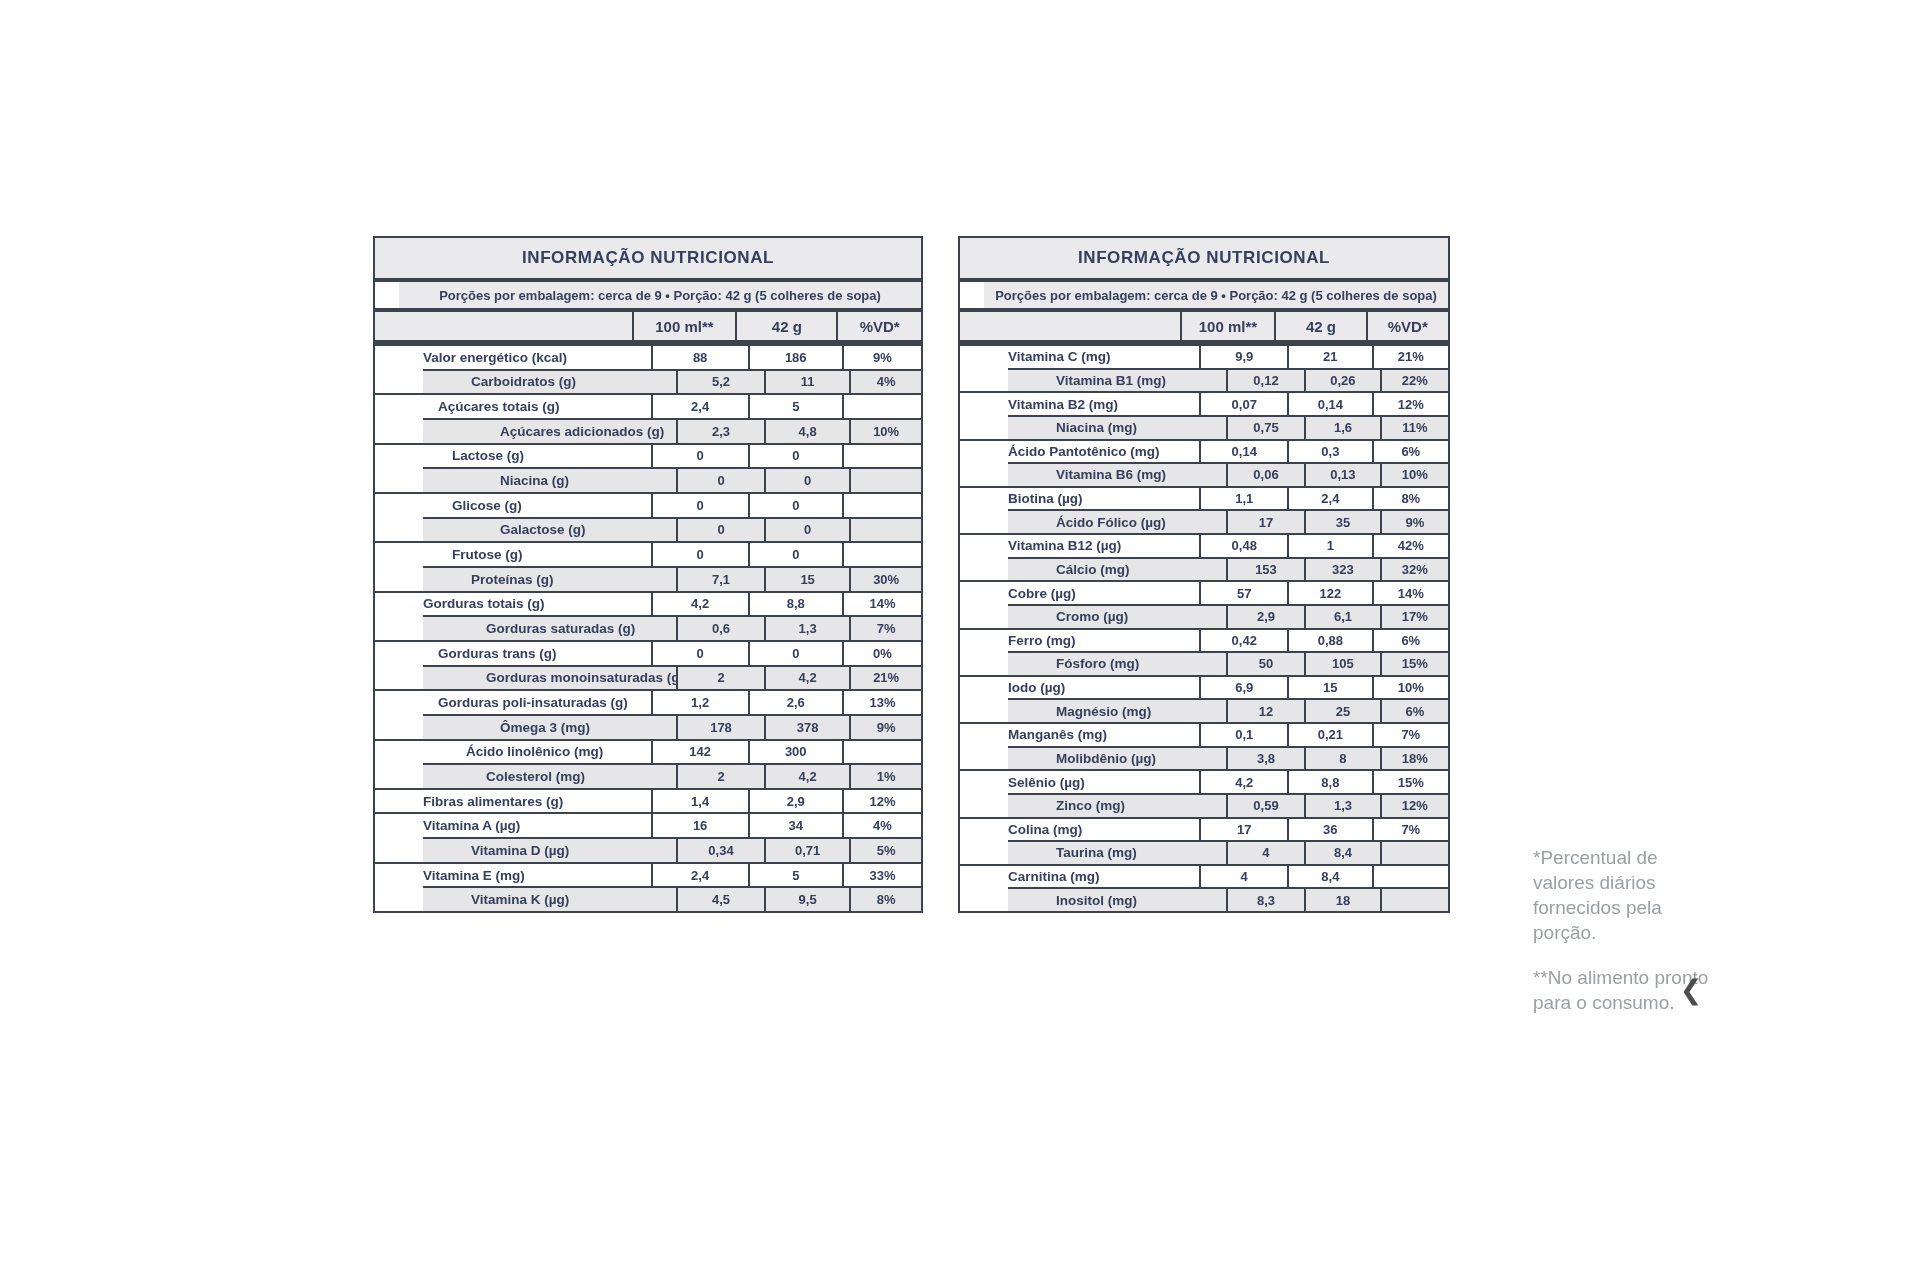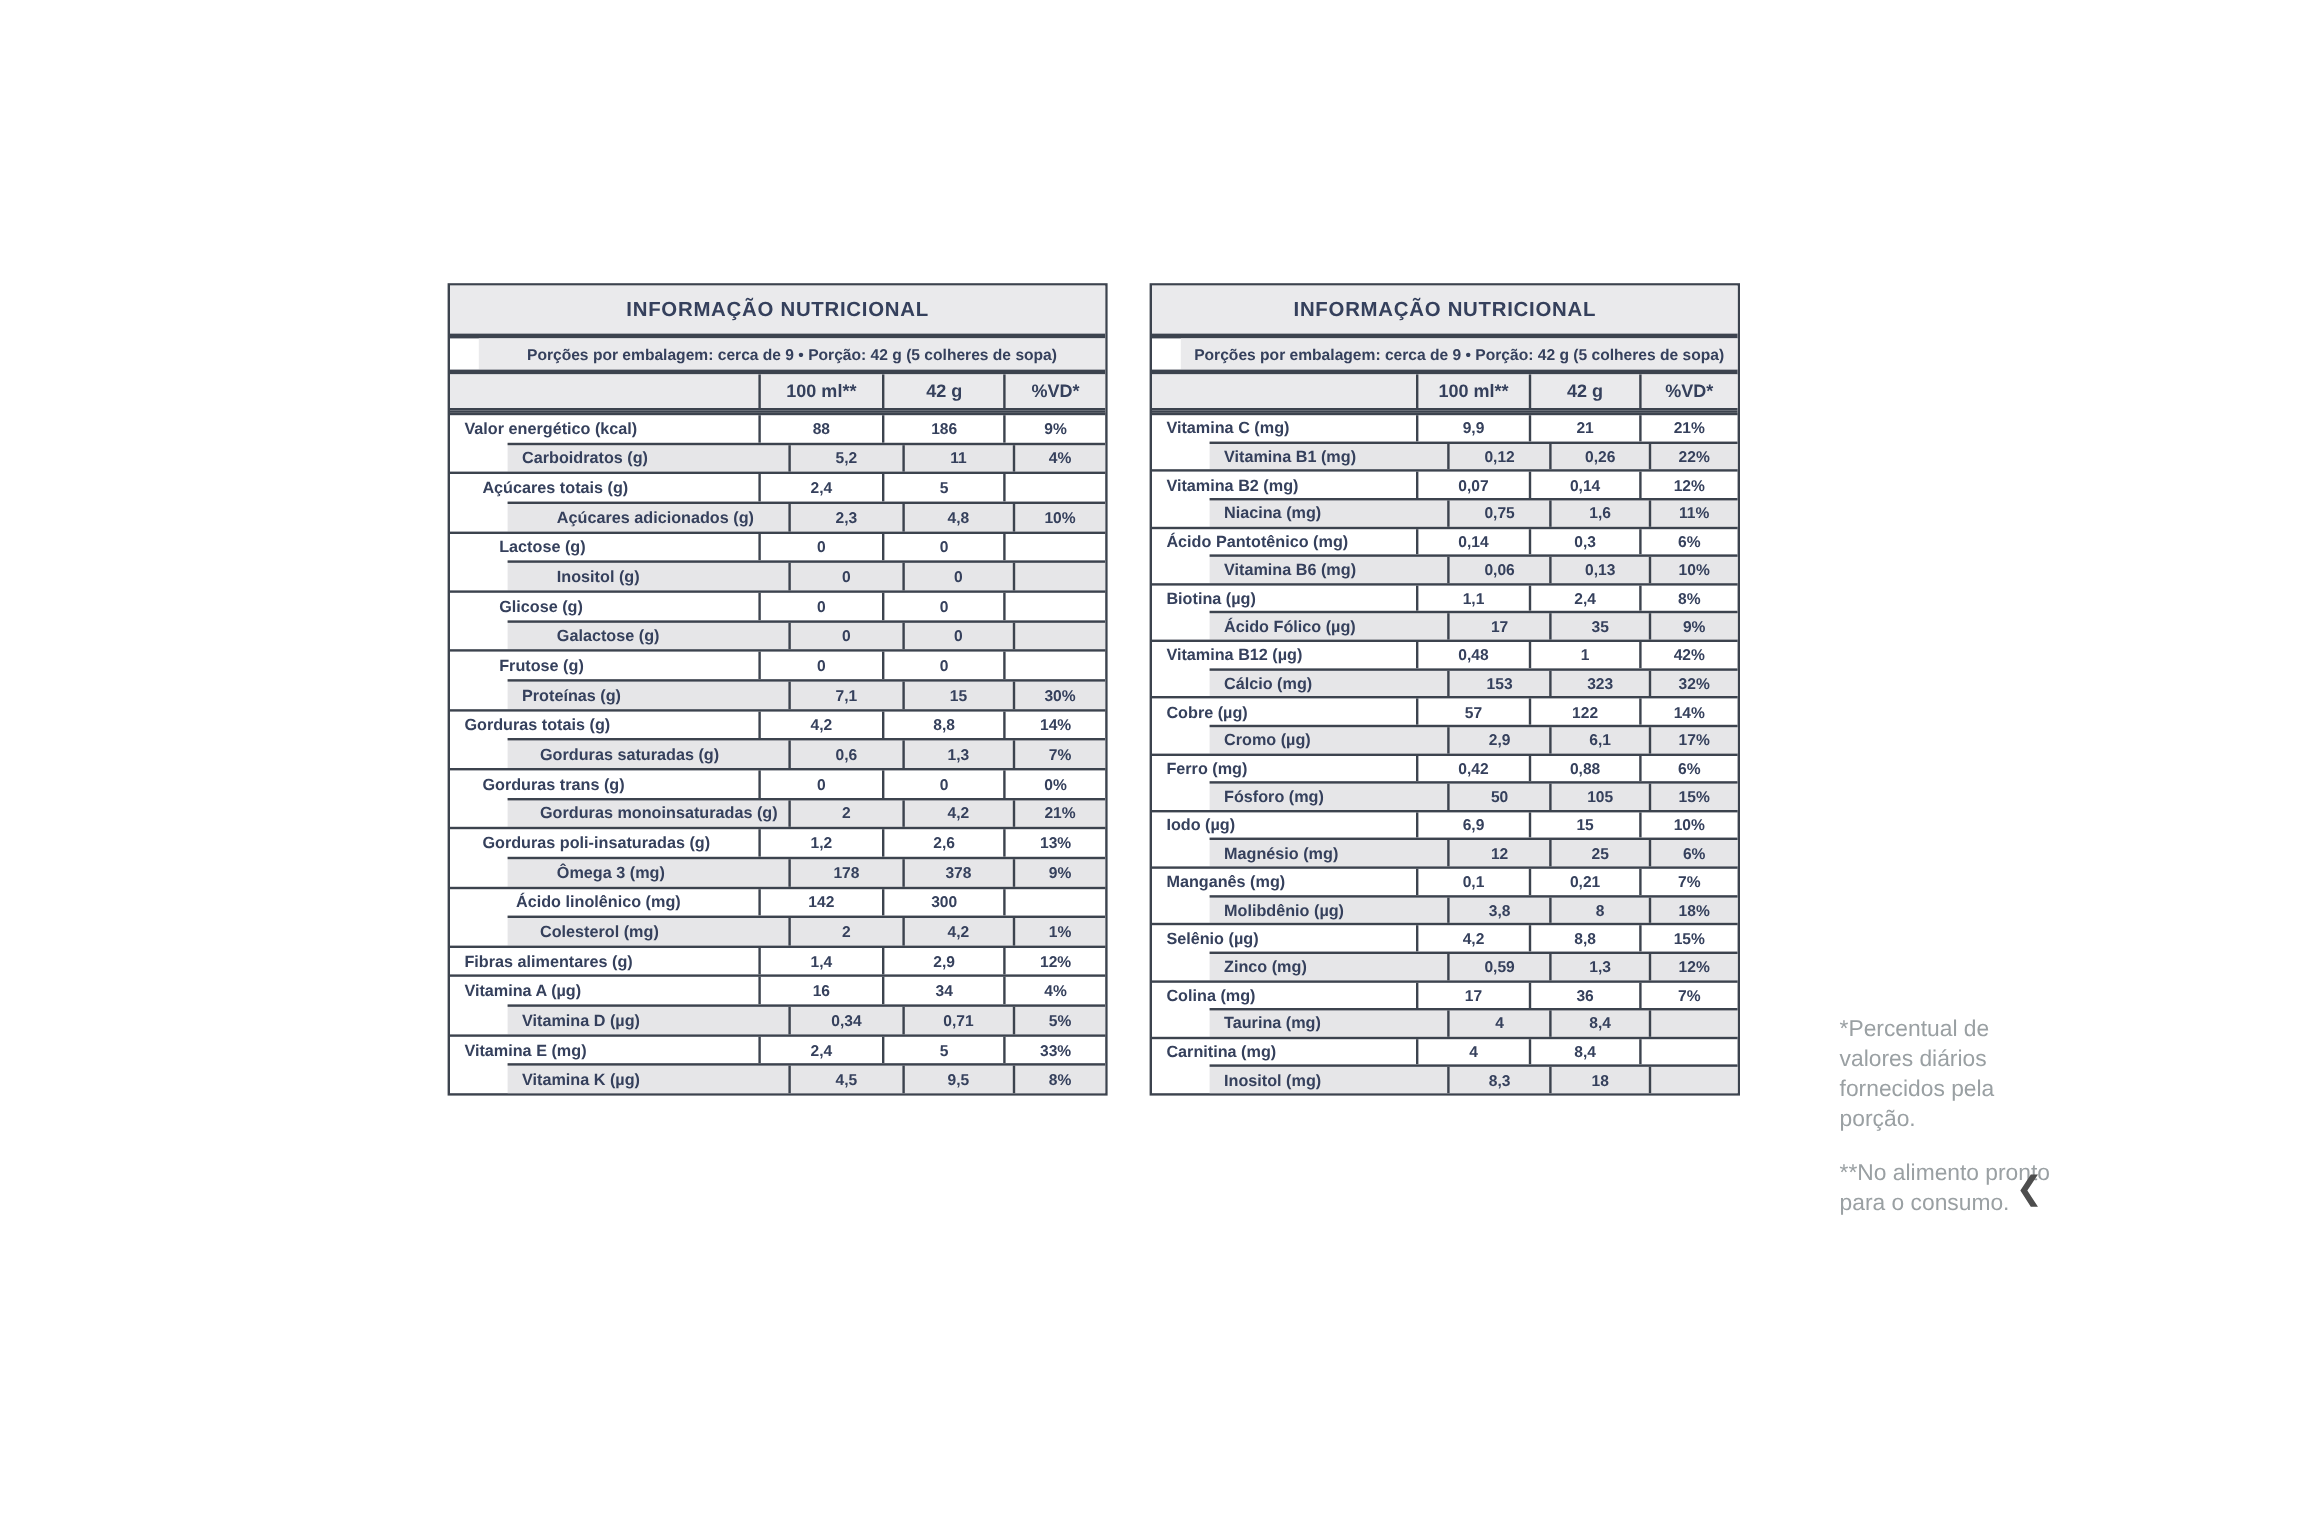--- a/index.html
+++ b/index.html
@@ -38,21 +38,21 @@
   .t-head{height:28px;background:var(--head-bg);font-size:15px;font-weight:bold;}
   .t-body{flex:1;display:flex;flex-direction:column;}
 
   .grid4{display:grid;}
   .tbl-left  .grid4{grid-template-columns:47% 19% 18.5% 15.5%;}
   .tbl-right .grid4{grid-template-columns:45% 19.4% 18.7% 16.9%;}
   .grid4 > .cell{display:flex;align-items:center;justify-content:center;
     overflow:hidden;white-space:nowrap;}
   .grid4 > .cell + .cell{border-left:2px solid var(--border);}
 
-  .trow{flex:1;border-top:2px solid var(--border);font-weight:bold;}
+  .trow{flex:1;border-top:2px solid var(--border);font-weight:bold;padding-left:36px;}
   .trow.alt{background:var(--row-alt);margin-left:48px;}
   .trow .c-label{justify-content:flex-start;font-size:13.5px;}
   .trow .c-val{font-size:13px;}
   .c-label.ind0{padding-left:12px;}
   .c-label.ind1{padding-left:27px;}
   .c-label.ind2{padding-left:41px;}
   .c-label.ind3{padding-left:55px;}
 
   .footnotes{
     position:absolute;left:1533px;top:845px;width:190px;
@@ -108,21 +108,21 @@
           <div class="cell c-val">4,8</div>
           <div class="cell c-val">10%</div>
         </div>
         <div class="trow grid4">
           <div class="cell c-label ind2">Lactose (g)</div>
           <div class="cell c-val">0</div>
           <div class="cell c-val">0</div>
           <div class="cell c-val"></div>
         </div>
         <div class="trow grid4 alt">
-          <div class="cell c-label ind2">Inositol (g)</div>
+          <div class="cell c-label ind2">Niacina (g)</div>
           <div class="cell c-val">0</div>
           <div class="cell c-val">0</div>
           <div class="cell c-val"></div>
         </div>
         <div class="trow grid4">
           <div class="cell c-label ind2">Glicose (g)</div>
           <div class="cell c-val">0</div>
           <div class="cell c-val">0</div>
           <div class="cell c-val"></div>
         </div>

